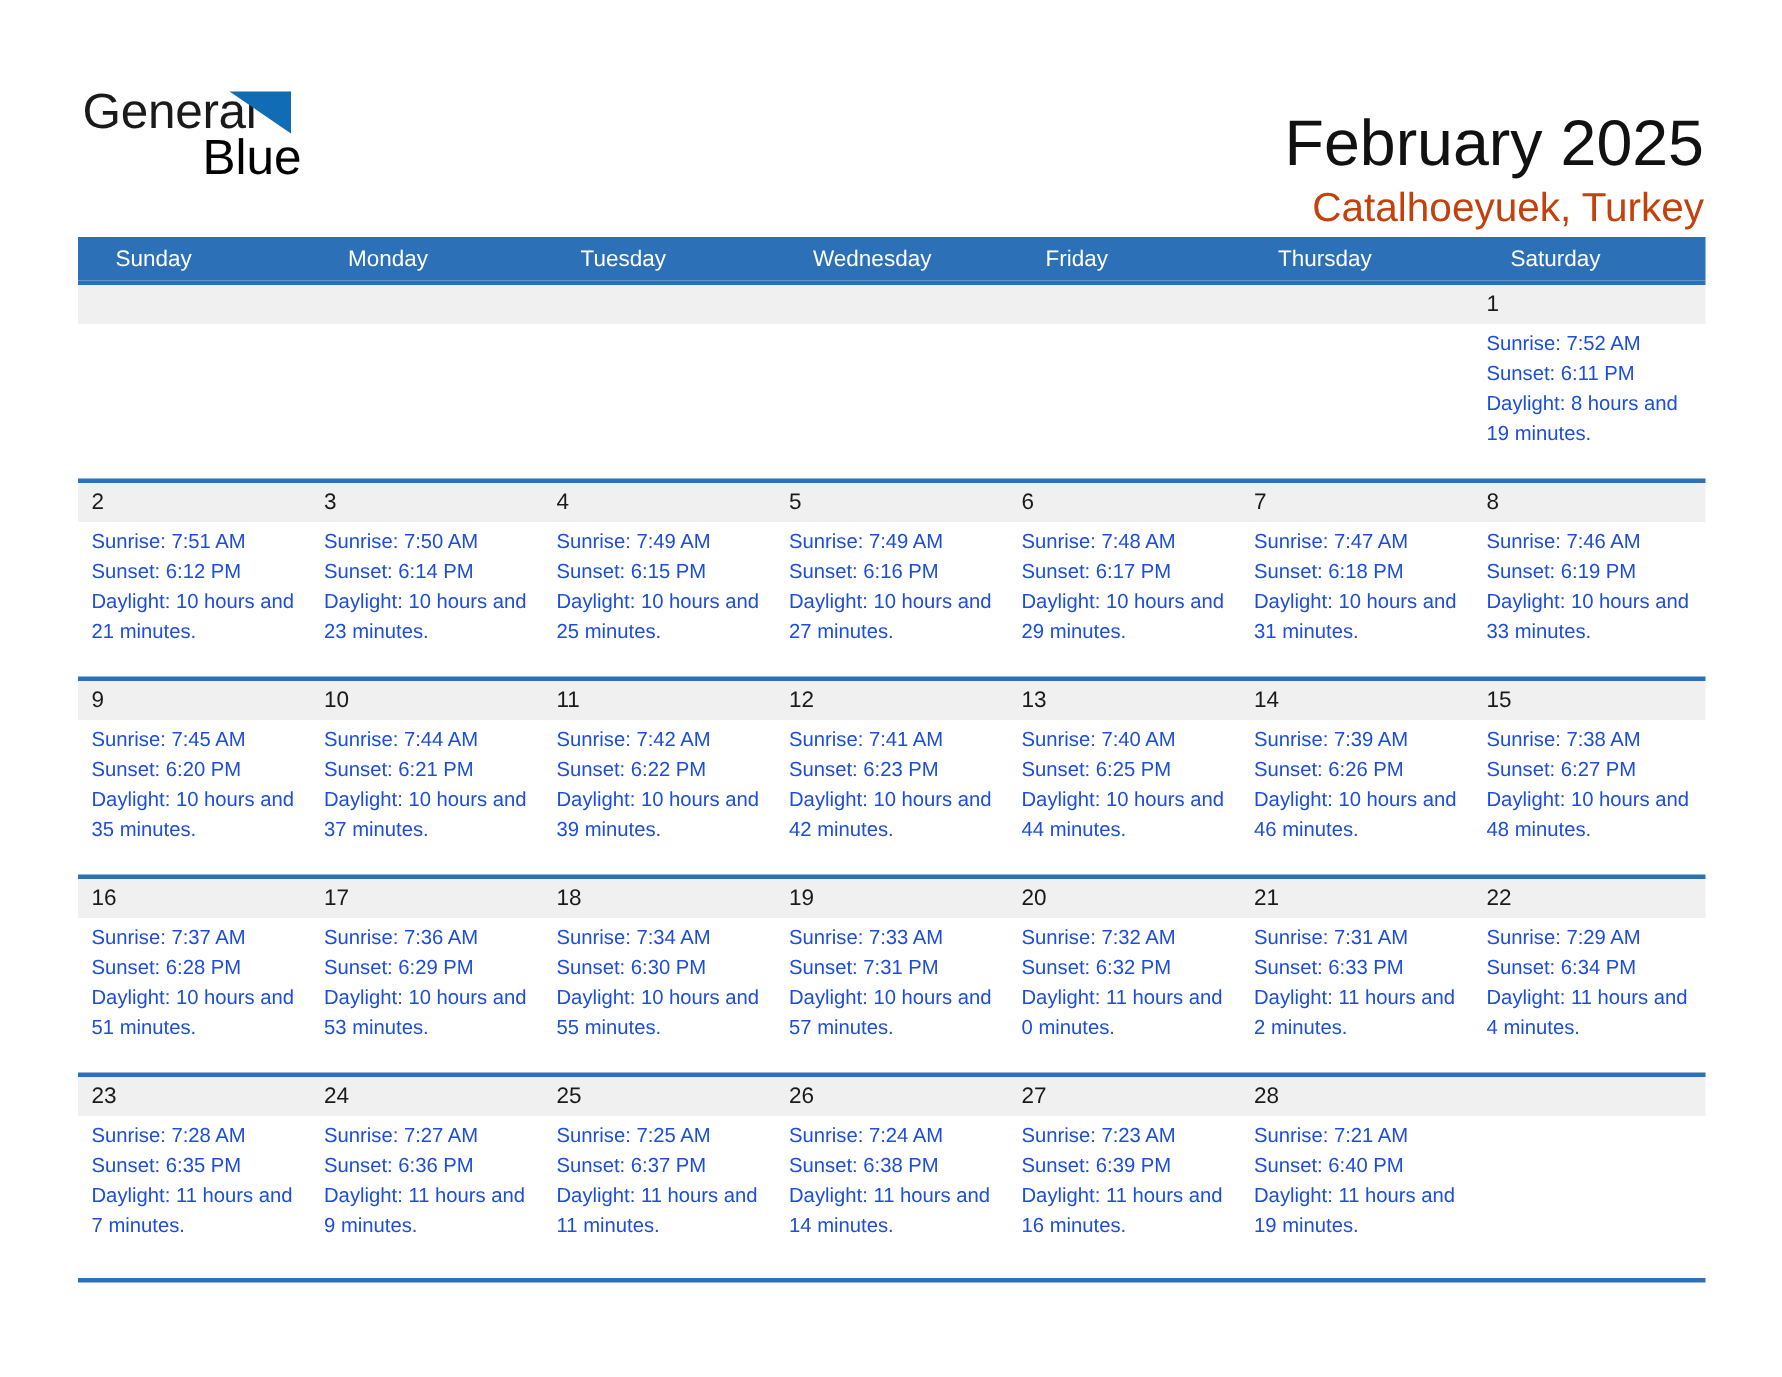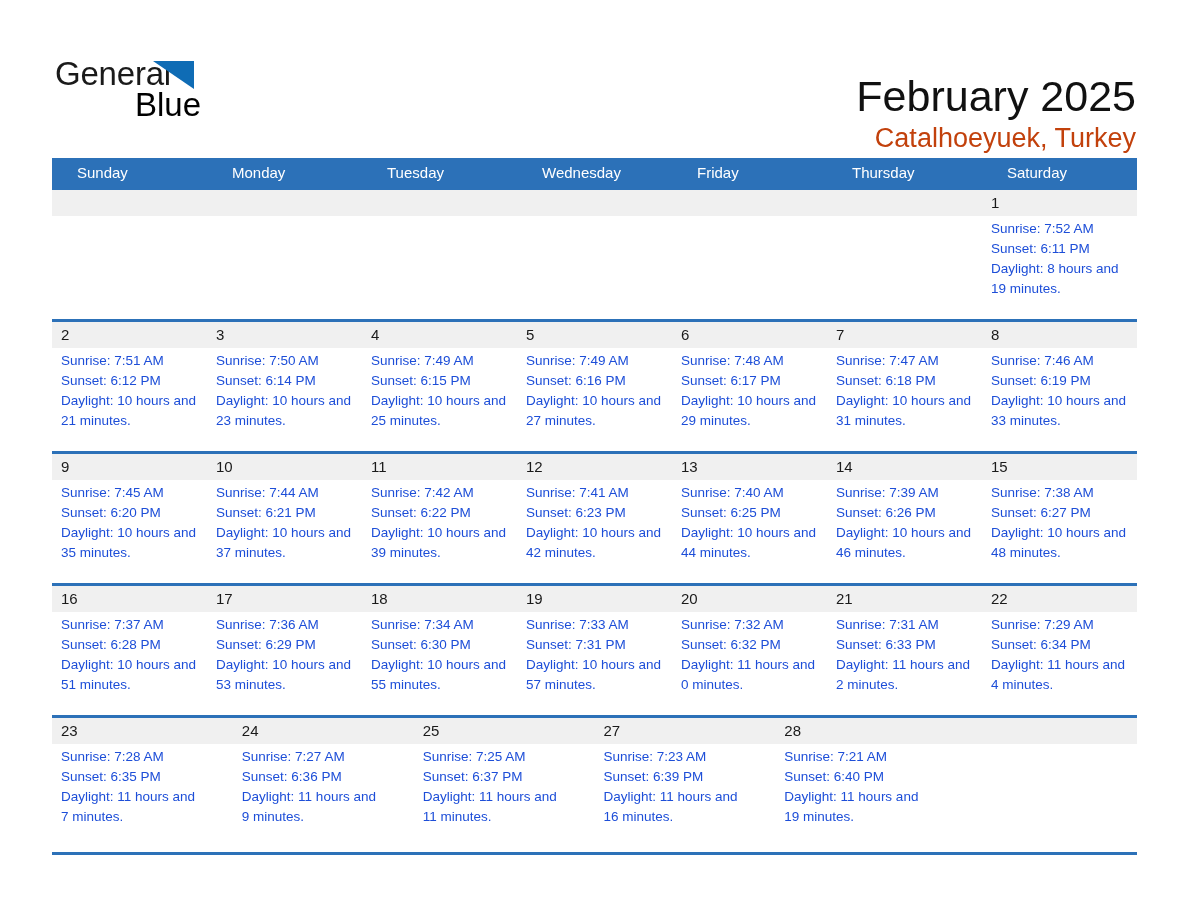--- a/index.html
+++ b/index.html
@@ -474,20 +474,28 @@
         </div>
         <div class="cell">
           <div class="daynum">25</div>
           <div class="detail">
             <div>Sunrise: 7:25 AM</div>
             <div>Sunset: 6:37 PM</div>
             <div class="daylight">Daylight: 11 hours and 11 minutes.</div>
           </div>
         </div>
         <div class="cell">
+          <div class="daynum">26</div>
+          <div class="detail">
+            <div>Sunrise: 7:24 AM</div>
+            <div>Sunset: 6:38 PM</div>
+            <div class="daylight">Daylight: 11 hours and 14 minutes.</div>
+          </div>
+        </div>
+        <div class="cell">
           <div class="daynum">27</div>
           <div class="detail">
             <div>Sunrise: 7:23 AM</div>
             <div>Sunset: 6:39 PM</div>
             <div class="daylight">Daylight: 11 hours and 16 minutes.</div>
           </div>
         </div>
         <div class="cell">
           <div class="daynum">28</div>
           <div class="detail">

